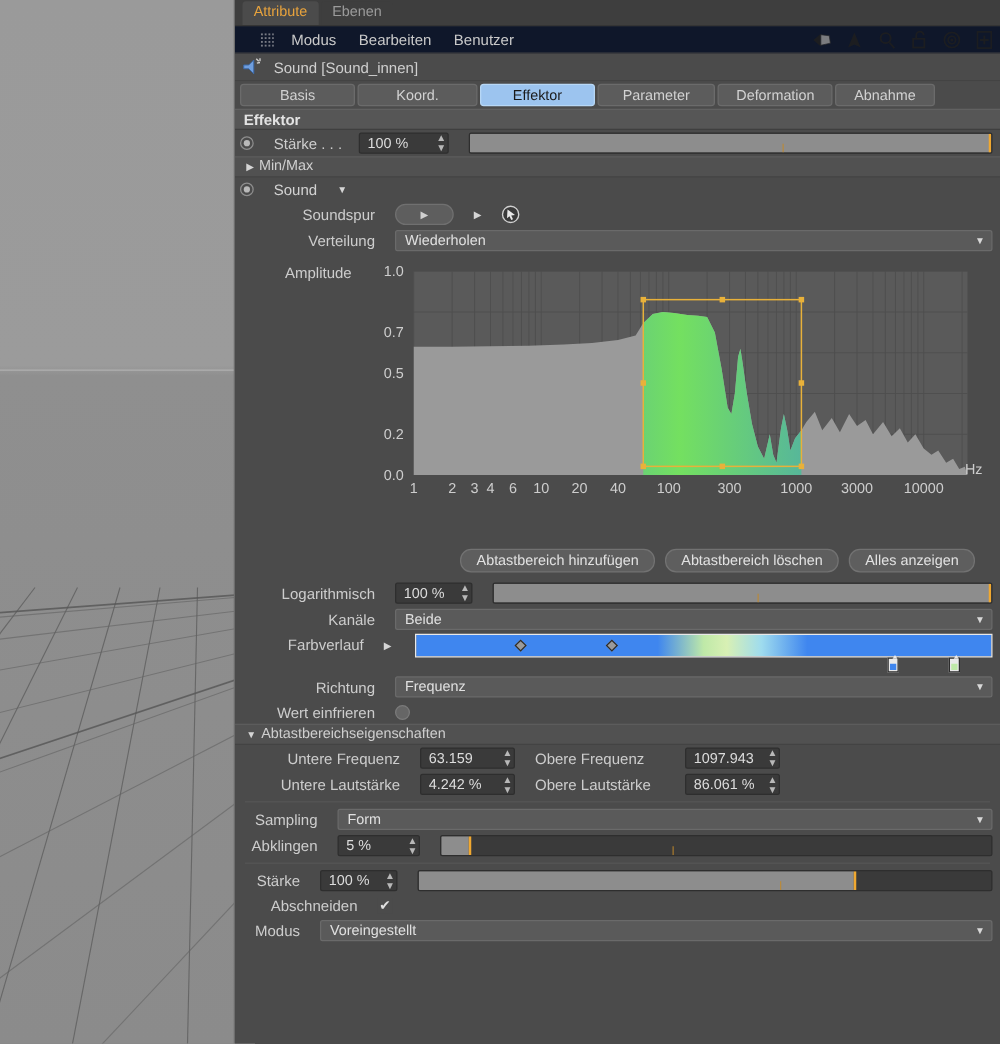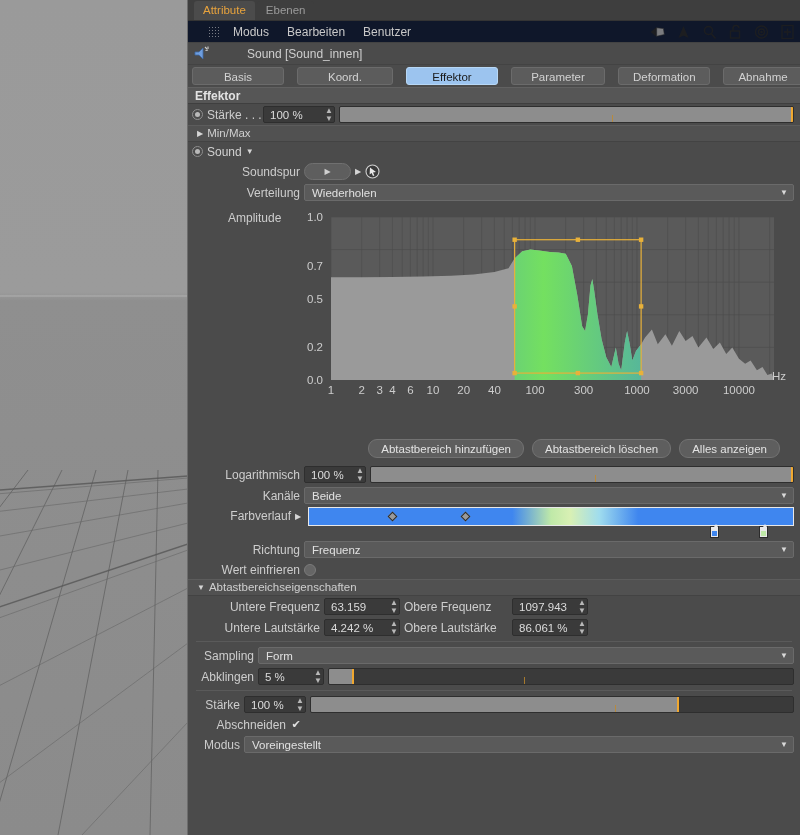--- a/index.html
+++ b/index.html
@@ -53,24 +53,24 @@
   }
   .menuitem { padding: 0 9px; font-size: 12px; color: #c9c9c9; line-height: 22px; cursor: default; }
   .menuicons { position: absolute; right: 4px; top: 0; height: 22px; display: flex; align-items: center; gap: 9px; }
   .mi { width: 17px; height: 16px; display: block; opacity: .85; }
 
   
   .objhead {
     height: 22px; display: flex; align-items: center; gap: 6px;
     padding-left: 5px; background: #4b4b4b; border-bottom: 1px solid #434343;
   }
-  .objhead .oname { font-size: 12px; color: #cfcfcf; margin-left: 28px; }
-
-  
-  .ptabs { height: 22px; display: flex; gap: 13px; padding: 2px 4px 0 4px; background: #4b4b4b; }
+  .objhead .oname { font-size: 12px; color: #cfcfcf; }
+
+  
+  .ptabs { height: 22px; display: flex; gap: 2px; padding: 2px 4px 0 4px; background: #4b4b4b; }
   .ptab {
     flex: 0 0 auto; padding: 0 14px; height: 18px; line-height: 18px; font-size: 11.5px;
     background: #5c5c5c; color: #d2d2d2; border: 1px solid #6b6b6b; border-radius: 3px;
     text-align: center; cursor: default;
   }
   .ptab.active { background: #9cc4ef; color: #1a1a1a; border-color: #b7d7f5; }
 
   
   .groupbar {
     height: 17px; line-height: 17px; font-size: 12px; font-weight: bold;
@@ -78,21 +78,21 @@
     border-top: 1px solid #616161; border-bottom: 1px solid #3f3f3f;
   }
   .subgroup {
     height: 17px; line-height: 17px; font-size: 11.5px; color: #cfcfcf;
     background: #515151; padding-left: 9px; border-top: 1px solid #5c5c5c;
     border-bottom: 1px solid #434343; display: flex; align-items: center; gap: 4px;
   }
   .tri { font-size: 8px; color: #d5d5d5; display: inline-block; }
 
   
-  .row { display: flex; align-items: center; height: 21px; padding: 0 6px 0 4px; gap: 4px; }
+  .row { display: flex; align-items: center; height: 21px; padding: 0 6px 0 4px; gap: 16px; }
   .lbl { font-size: 12px; color: #cdcdcd; text-align: right; white-space: nowrap; }
   .radio {
     width: 11px; height: 11px; border-radius: 50%; border: 1px solid #8e8e8e;
     background: #4b4b4b; flex: 0 0 auto; position: relative;
   }
   .radio::after {
     content: ''; position: absolute; left: 2px; top: 2px; width: 5px; height: 5px;
     border-radius: 50%; background: #b9b9b9;
   }
   .numfield {

